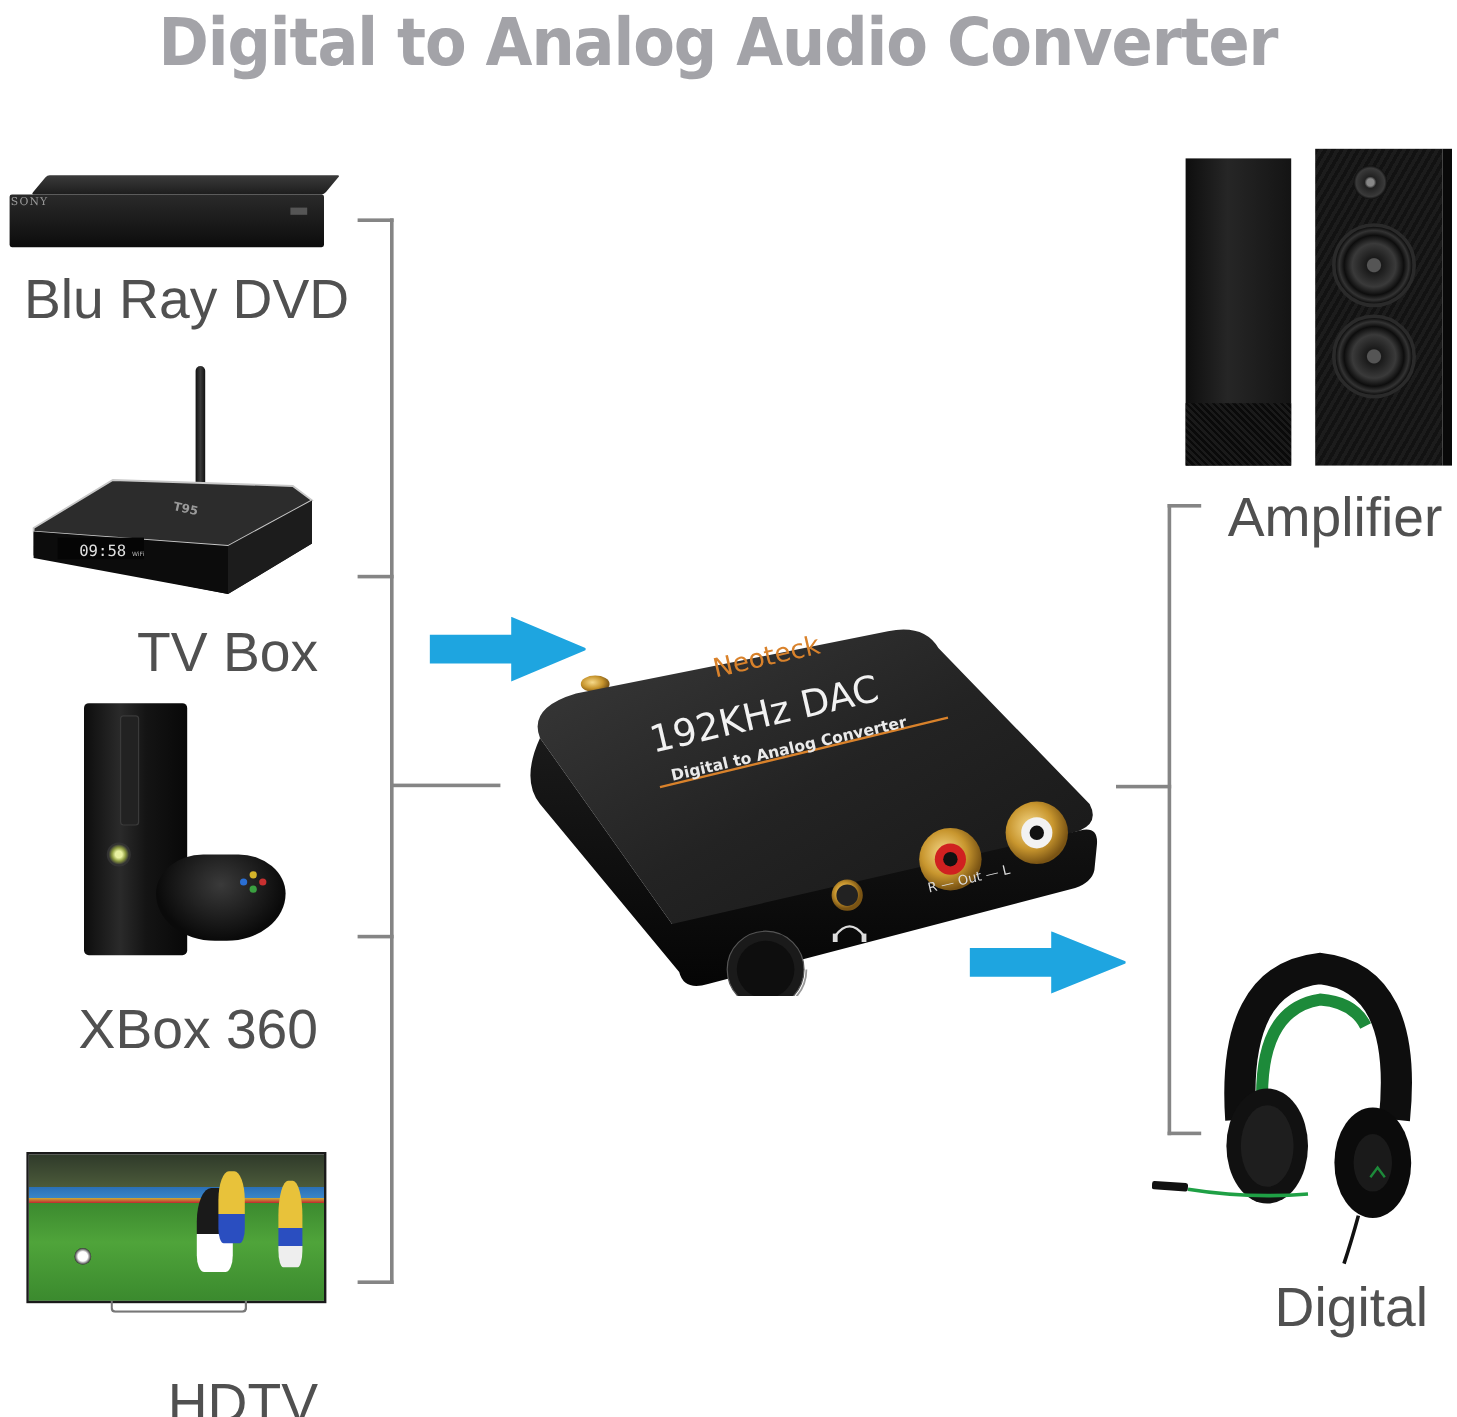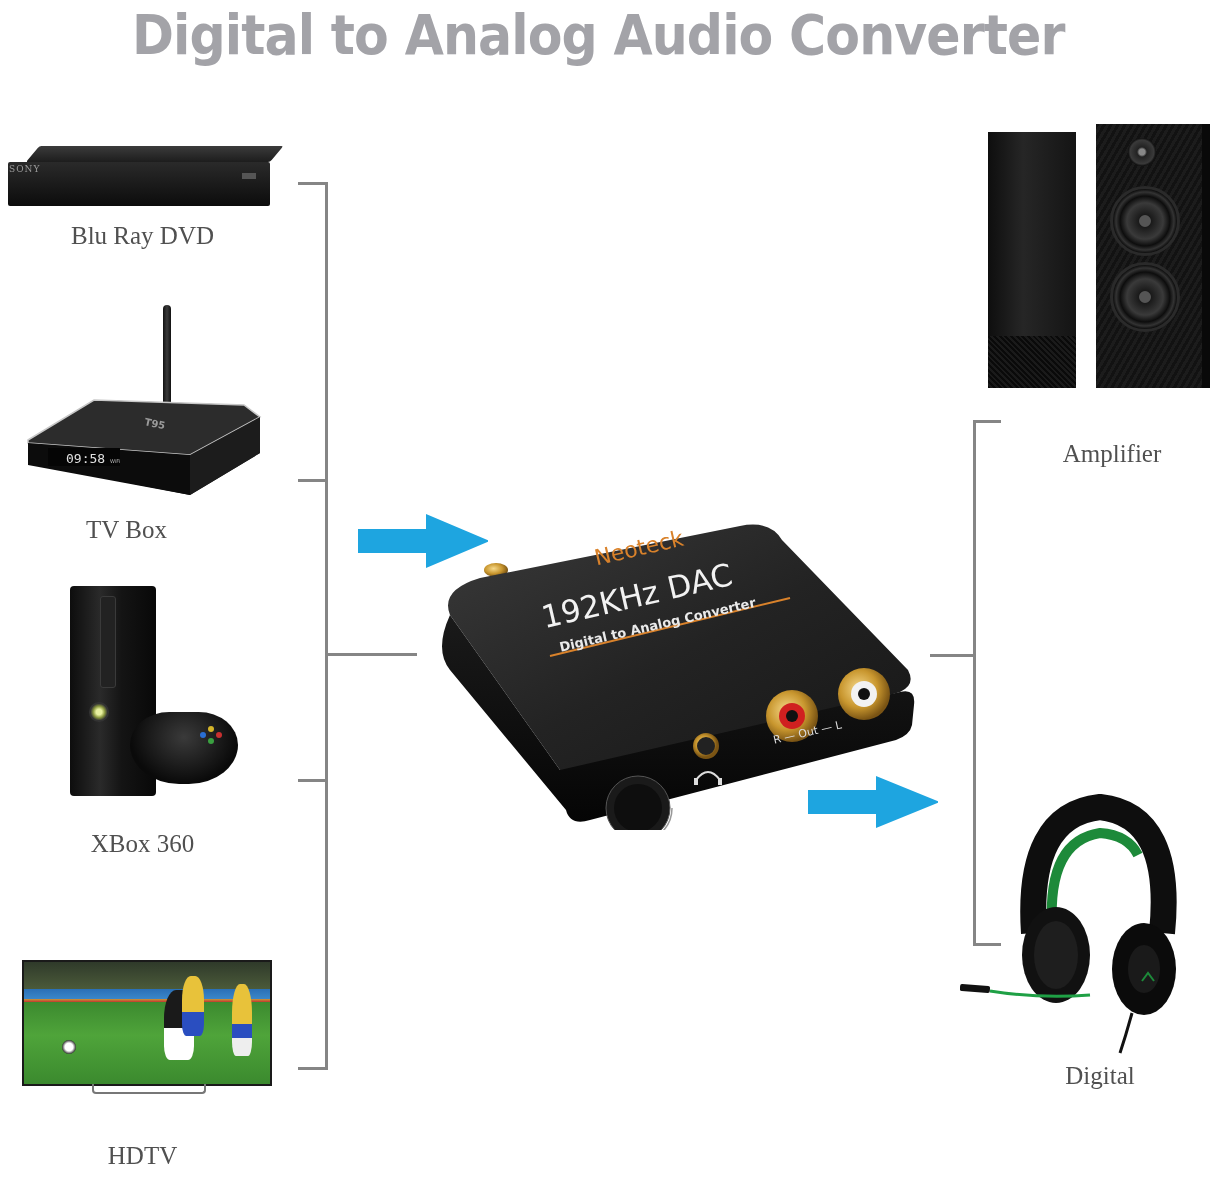--- a/index.html
+++ b/index.html
@@ -1,19 +1,19 @@
 <!DOCTYPE html>
 <html><head>
 <meta charset="utf-8">
 <style>
   html, body { margin:0; padding:0; background:#ffffff; }
   body { width:1214px; height:1181px; position:relative; overflow:hidden; font-family:"DejaVu Sans", sans-serif; color:#555; }
   .abs { position:absolute; }
   .title { left:0; top:2px; width:1214px; padding-left:132px; box-sizing:border-box; font-family:"DejaVu Sans", sans-serif; font-size:55px; font-weight:bold; color:#a3a3a8; letter-spacing:-1px; white-space:nowrap; line-height:66px; transform:scaleX(0.92); transform-origin:132px 0; }
-  .label { font-family:Liberation Serif, serif; font-size:25px; color:#505050; white-space:nowrap; text-align:center; }
+  .label { font-family:Liberation Sans, sans-serif; font-size:46px; color:#505050; white-space:nowrap; text-align:right; }
   .line { background:#858585; }
   
   .arrow { width:130px; height:60px; }
   
   .bluray { left:8px; top:146px; width:262px; height:62px; }
   .bluray .top { position:absolute; left:18px; top:0; width:244px; height:16px; background:linear-gradient(#3b3b3b,#1d1d1d); transform:skewX(-40deg); transform-origin:bottom left; border-radius:2px; }
   .bluray .front { position:absolute; left:0; top:16px; width:262px; height:44px; background:linear-gradient(#2a2a2a,#0c0c0c); border-radius:2px; }
   .bluray .brand { position:absolute; left:1px; top:18px; font-family:"DejaVu Serif", serif; font-size:9px; color:#9a9a9a; letter-spacing:1px; }
   .bluray .port { position:absolute; right:14px; top:27px; width:14px; height:6px; background:#555; }
   
@@ -64,21 +64,21 @@
     <polygon points="4,135 70,95 220,100 236,112 236,148 166,190 4,158" fill="#141414"></polygon>
     <polygon points="4,135 70,95 220,100 236,112 166,150 4,138" fill="#2c2c2c" stroke="#c8c8c8" stroke-width="1.5"></polygon>
     <polygon points="4,138 166,150 166,190 4,160" fill="#0c0c0c"></polygon>
     <polygon points="166,150 236,112 236,148 166,190" fill="#1c1c1c"></polygon>
     <rect x="24" y="143" width="72" height="18" fill="#050505"></rect>
     <text x="42" y="158" fill="#e0e0e0" font-family="DejaVu Sans Mono, monospace" font-size="13">09:58</text>
     <text x="86" y="158" fill="#bbb" font-family="DejaVu Sans, sans-serif" font-size="5">WiFi</text>
     <text x="120" y="120" fill="#9a9a9a" font-family="DejaVu Sans, sans-serif" font-size="10" font-weight="bold" transform="rotate(12 120 120)">T95</text>
   </svg>
 </div>
-<div class="abs label" style="left:4px; top:516px; width:245px;">TV Box</div>
+<div class="abs label" style="left:20px; top:516px; width:245px;">TV Box</div>
 
 <div class="abs xbox">
   <div class="console"></div>
   <div class="slot"></div>
   <div class="ring"></div>
   <div class="pad"></div>
   <div class="btn" style="left:138px;top:140px;background:#d4b52a;"></div>
   <div class="btn" style="left:130px;top:146px;background:#2a6fd4;"></div>
   <div class="btn" style="left:146px;top:146px;background:#c83030;"></div>
   <div class="btn" style="left:138px;top:152px;background:#3aa040;"></div>
@@ -172,21 +172,21 @@
 </div>
 
 <div class="abs spk1">
     <div class="grill"></div>
   </div>
 <div class="abs spk2">
   <div class="tweeter"></div>
   <div class="woofer" style="top:62px;"></div>
   <div class="woofer" style="top:138px;"></div>
 </div>
-<div class="abs label" style="left:1022px; top:404px; width:180px;margin-top:36px;">Amplifier</div>
+<div class="abs label" style="left:1022px; top:404px; width:180px;">Amplifier</div>
 
 <div class="abs headset">
   <svg width="220" height="270">
     <path d="M74,148 Q66,30 140,22 Q214,30 202,148" fill="none" stroke="#0e0e0e" stroke-width="26"></path>
     <path d="M92,140 Q88,56 140,48 Q168,50 178,70" fill="none" stroke="#1d8a3a" stroke-width="10"></path>
     <ellipse cx="96" cy="170" rx="34" ry="48" fill="#111"></ellipse>
     <ellipse cx="96" cy="170" rx="22" ry="34" fill="#1e1e1e"></ellipse>
     <ellipse cx="184" cy="184" rx="32" ry="46" fill="#0b0b0b"></ellipse>
     <ellipse cx="184" cy="184" rx="16" ry="24" fill="#1a1a1a"></ellipse>
     <path d="M182,196 l6,-8 l6,8" fill="none" stroke="#1d8a3a" stroke-width="2"></path>

